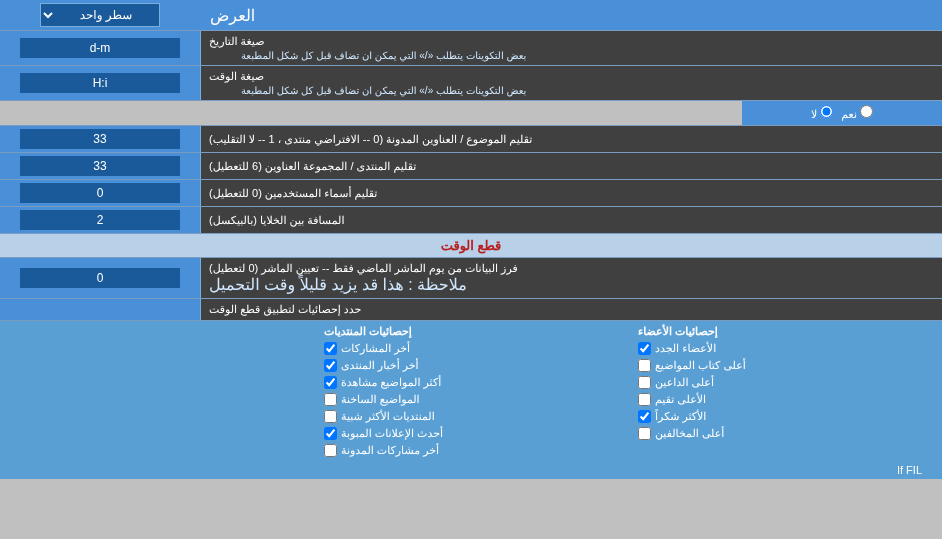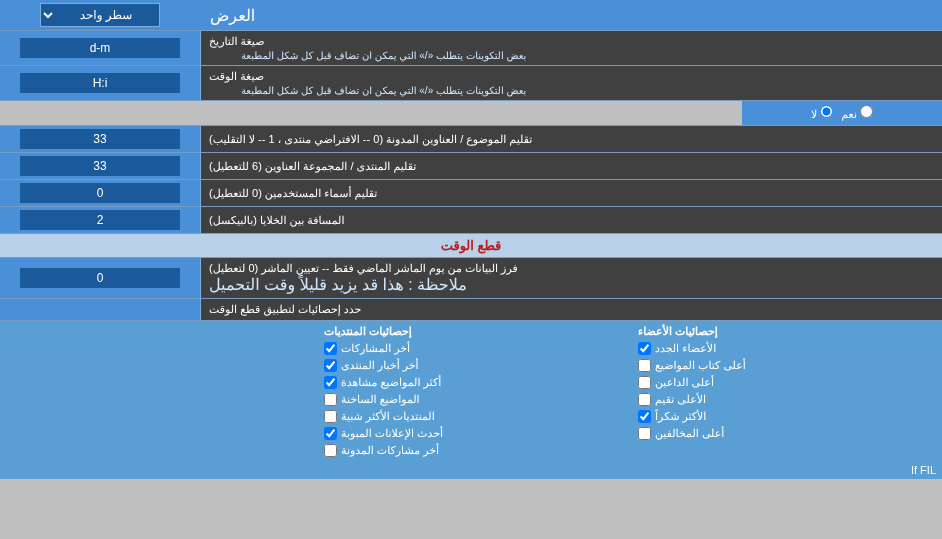--- a/index.html
+++ b/index.html
@@ -148,21 +148,21 @@
       color: #fff;
       font-size: 11px;
       white-space: nowrap;
     }
     .check-item input[type="checkbox"] {
       width: 13px;
       height: 13px;
     }
     .if-fil-row {
       background: #5a9fd4;
-      padding: 3px 6px;
+      padding: 3px 20px;
       color: #fff;
       font-size: 11px;
       text-align: right;
     }
   </style>
 </head>
 <body>
 
 <div class="top-header-row">
   <div class="top-header-label">

